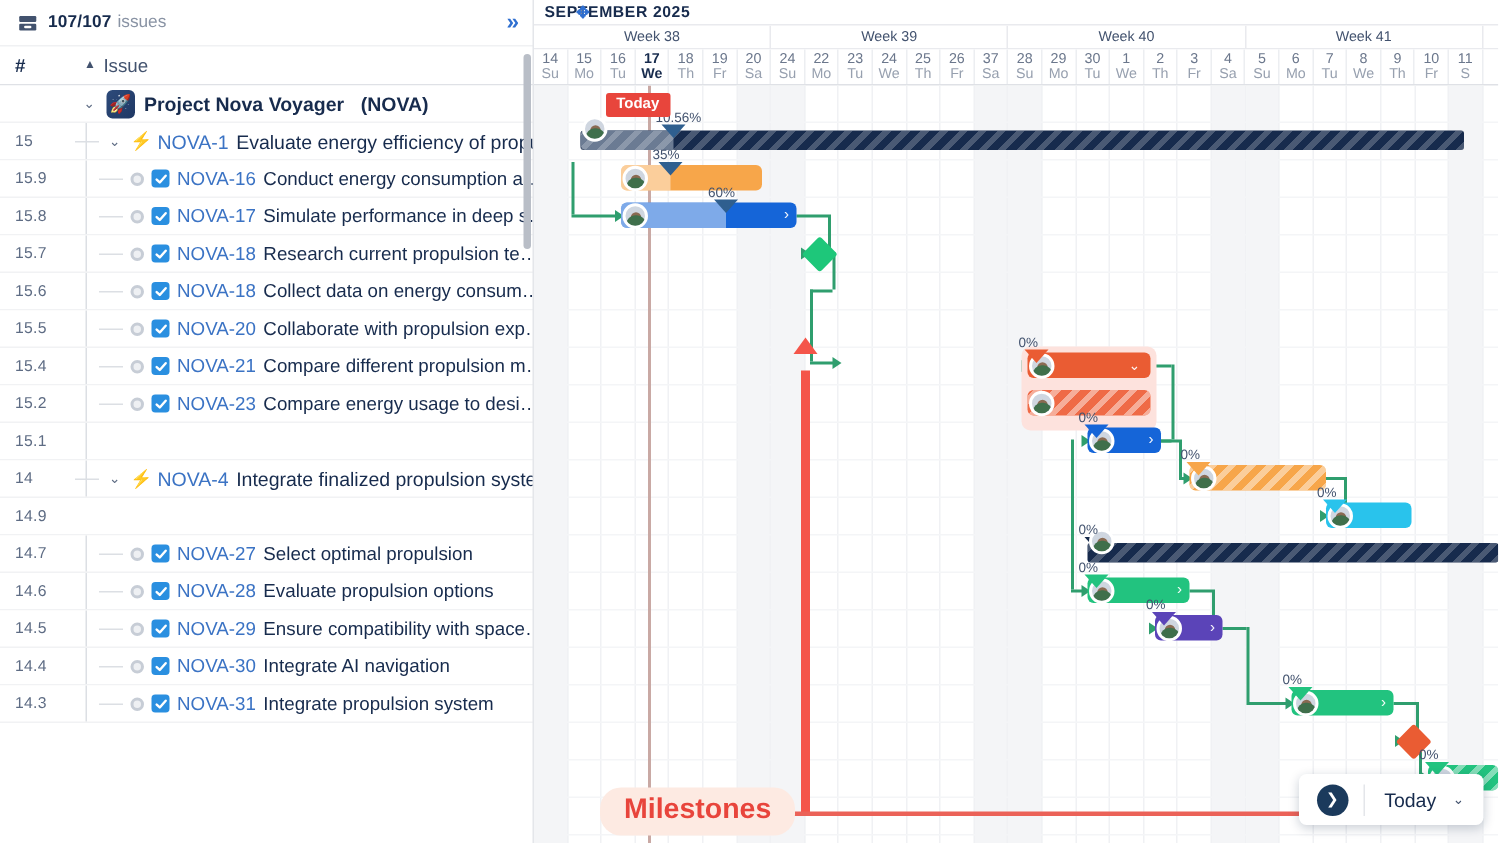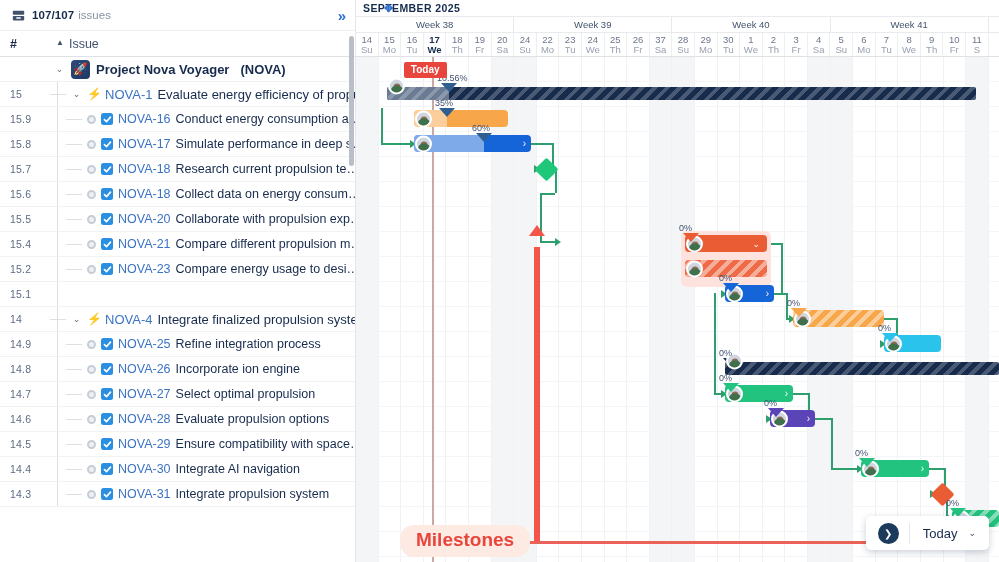--- a/index.html
+++ b/index.html
@@ -368,51 +368,20 @@
                 <span class="elbow"></span>
                 <span class="chev">⌄</span>
                 <span class="bolt">⚡</span>
                 <span class="key">NOVA-4</span>
                 <span class="summary">Integrate finalized propulsion syste…</span>
               </span>
             </span>
           </div>
           <div class="row task">
             <span class="num">14.9</span>
-            <span class="tree">
-              <span class="vline"></span>
-              <span class="cell" style="padding-left:30px">
-                <span class="elbow"></span>
-                <span class="dot-o"></span>
-                <span class="chk">
-                  <svg width="9" height="9" viewBox="0 0 10 10">
-                    <path d="M1.6 5.2 L3.9 7.4 L8.3 2.4" stroke="#fff" stroke-width="1.8" fill="none" stroke-linecap="round" stroke-linejoin="round"></path>
-                  </svg>
-                </span>
-                <span class="key">NOVA-25</span>
-                <span class="summary">Refine integration process</span>
-              </span>
-            </span>
-          </div>
-          <div class="row task">
-            <span class="num">14.8</span>
-            <span class="tree">
-              <span class="vline"></span>
-              <span class="cell" style="padding-left:30px">
-                <span class="elbow"></span>
-                <span class="dot-o"></span>
-                <span class="chk">
-                  <svg width="9" height="9" viewBox="0 0 10 10">
-                    <path d="M1.6 5.2 L3.9 7.4 L8.3 2.4" stroke="#fff" stroke-width="1.8" fill="none" stroke-linecap="round" stroke-linejoin="round"></path>
-                  </svg>
-                </span>
-                <span class="key">NOVA-26</span>
-                <span class="summary">Incorporate ion engine</span>
-              </span>
-            </span>
           </div>
           <div class="row task">
             <span class="num">14.7</span>
             <span class="tree">
               <span class="vline"></span>
               <span class="cell" style="padding-left:30px">
                 <span class="elbow"></span>
                 <span class="dot-o"></span>
                 <span class="chk">
                   <svg width="9" height="9" viewBox="0 0 10 10">

